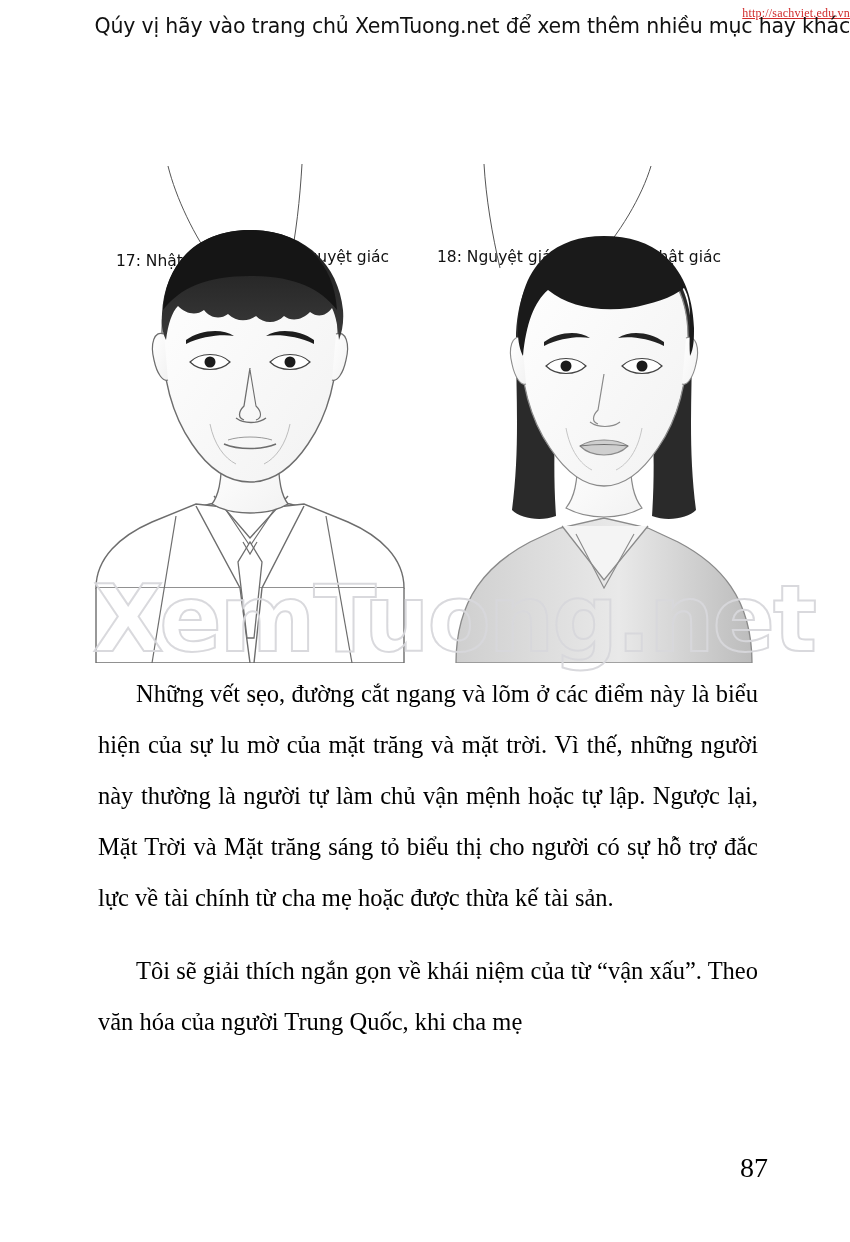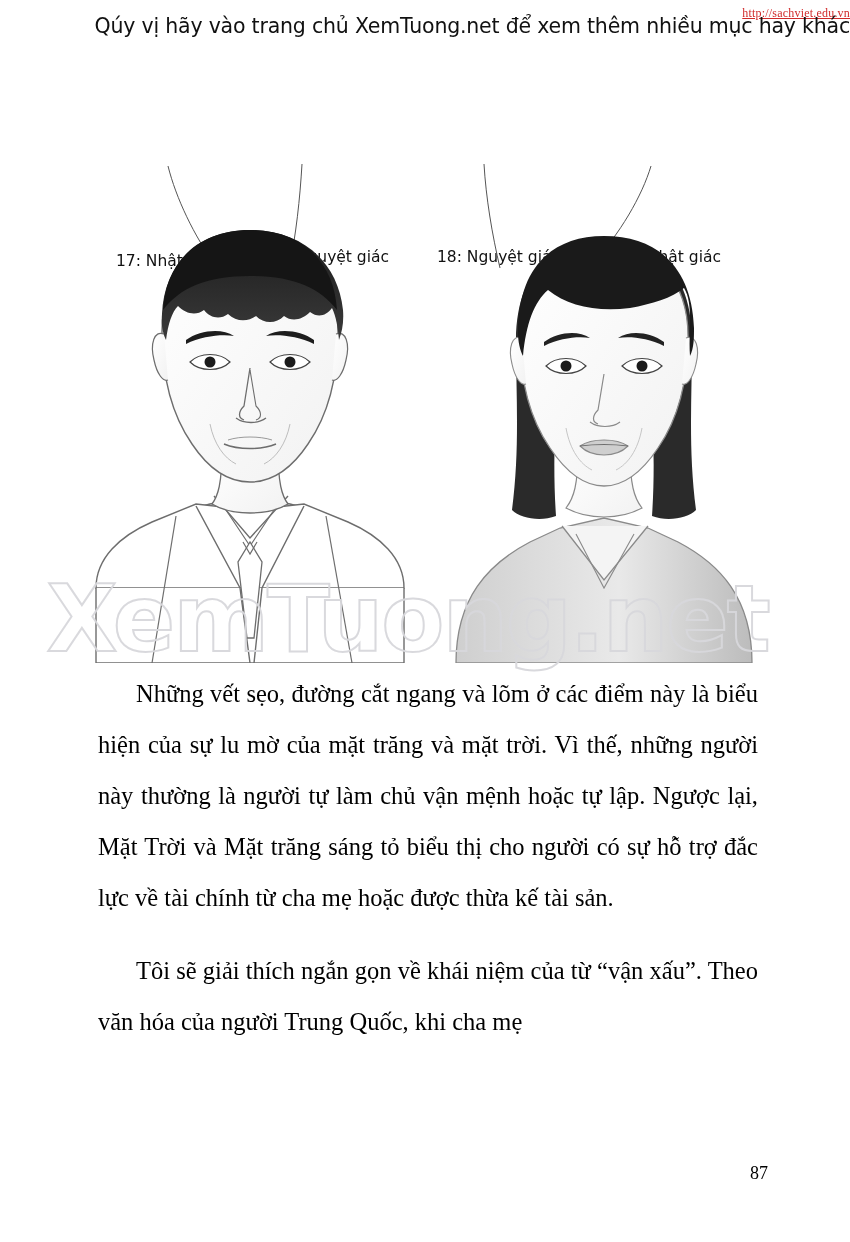--- a/index.html
+++ b/index.html
@@ -54,21 +54,21 @@
   .lbl-2 { left:266px; top:130px; }
   .lbl-3 { left:437px; top:130px; }
   .lbl-4 { left:617px; top:130px; }
 
   .figure svg { position:absolute; top:0; left:0; }
 
   
   .watermark {
     position:absolute;
     top:566px; left:0; width:815px;
-    text-align:center;
+    text-align:right;
     font-family:"DejaVu Sans", sans-serif;
     font-weight:bold;
     font-size:92px;
     letter-spacing:-2px;
     color:rgba(255,255,255,0);
     -webkit-text-stroke:2px #d8d8dc;
     text-shadow:none;
     pointer-events:none;
     opacity:0.95;
     z-index:5;
@@ -89,21 +89,21 @@
     text-justify:inter-word;
     text-indent:38px;
     margin-bottom:22px;
   }
   .para:last-child { margin-bottom:12px; }
 
   .page-number {
     position:absolute;
     right:82px; bottom:58px;
     font-family:"Liberation Serif", serif;
-    font-size:18px;
+    font-size:28px;
     color:#000;
   }
 </style>
 </head>
 <body>
 
 <div id="page">
 
   <div class="header-url">http://sachviet.edu.vn</div>
   <div class="header-banner">Qúy vị hãy vào trang chủ XemTuong.net để xem thêm nhiều mục hay khác</div>

